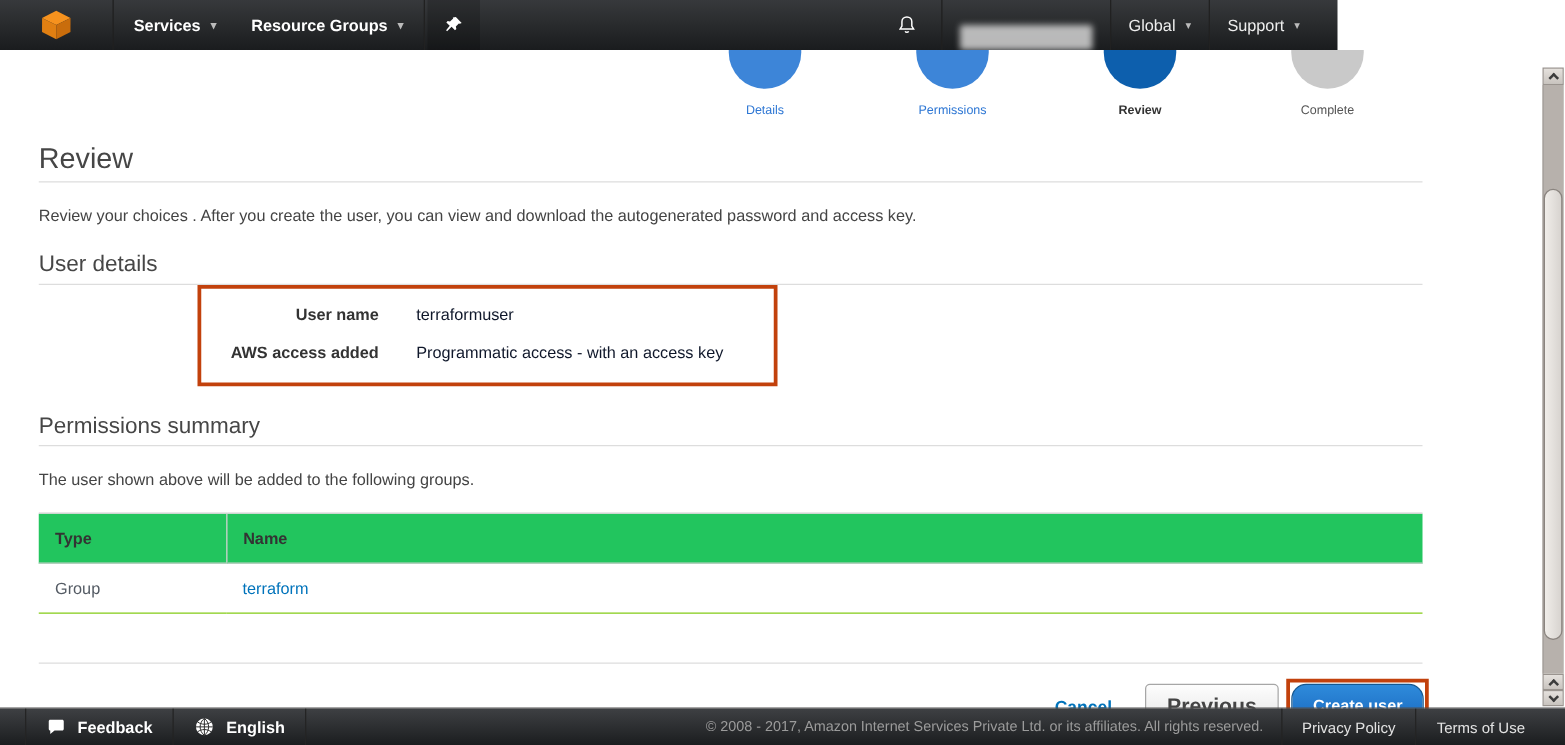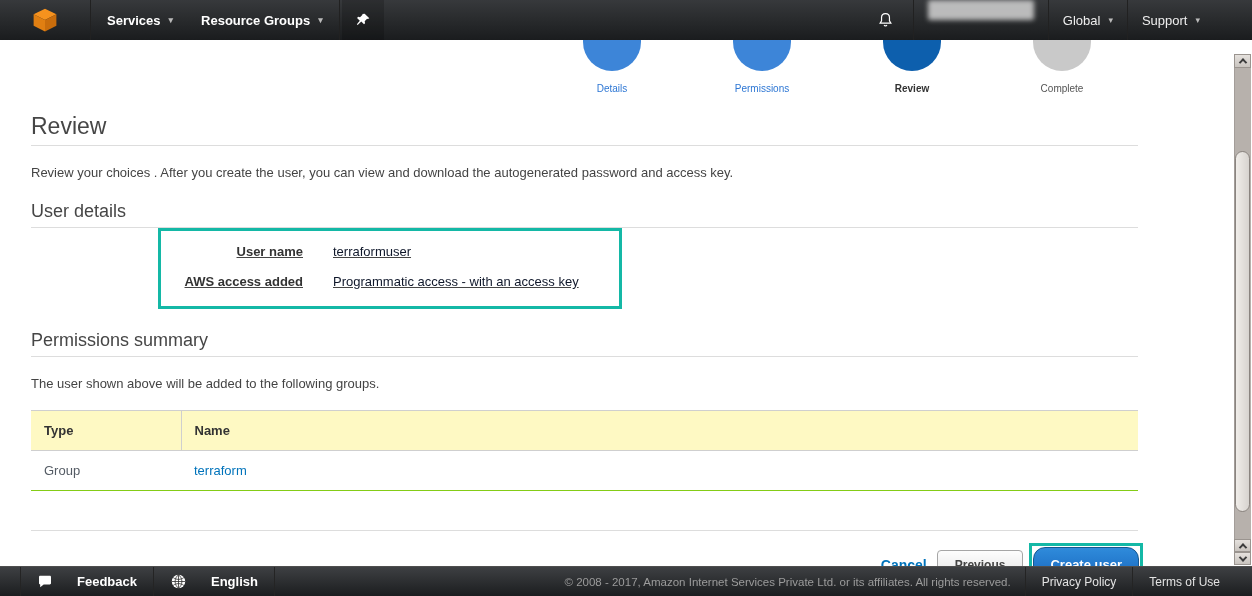--- a/index.html
+++ b/index.html
@@ -5,36 +5,36 @@
   * { margin:0; padding:0; box-sizing:border-box; }
   html,body { width:1252px; height:596px; }
   body {
     font-family:"Liberation Sans", sans-serif;
     background:#fff; color:#444;
     position:relative; overflow:hidden;
   }
 
   
   .topnav {
-    position:absolute; top:0; left:0; width:1252px; height:40px;
+    position:absolute; top:0; left:0; width:1070px; height:40px;
     background:linear-gradient(180deg,#37393c 0%,#2a2c2e 45%,#1a1c1e 100%);
     display:flex; align-items:center;
   }
   .aws-logo { margin-left:32px; width:26px; height:26px; cursor:pointer; }
   .nav-sep { width:1px; height:40px; background:#111; border-right:1px solid rgba(255,255,255,0.07); margin:0 2px; }
   .nav-item {
     color:#fff; font-size:13px; font-weight:bold;
     padding:0 14px; height:40px; display:flex; align-items:center; gap:8px; cursor:pointer;
     white-space:nowrap;
   }
   .nav-item.thin { font-weight:normal; color:#eee; padding:0 12px; }
   .caret { font-size:9px; color:#bbb; }
   .nav-logo-gap { width:30px; }
   .pin-item { padding:0 13px; background:rgba(0,0,0,0.18); height:40px; display:flex; align-items:center; cursor:pointer;}
-  .nav-right { margin-left:auto; display:flex; align-items:flex-start; height:40px; padding-right:40px; }
+  .nav-right { margin-left:auto; display:flex; align-items:flex-end; height:40px; padding-right:18px; }
   .bell { padding:0 16px; display:flex; align-items:center; height:40px; cursor:pointer; }
   .blur-name {
     width:106px; height:20px; margin:0 12px; border-radius:2px;
     background:#d4d4d4; filter:blur(2.5px); opacity:0.85; cursor:pointer;
   }
 
   
   .content {
     position:absolute; top:40px; left:0; width:1252px; height:526px;
     background:#fff; padding:0 114px 0 31px;
@@ -48,42 +48,42 @@
   .step-label { margin-top:12px; font-size:10px; }
   .step-label.done { color:#2e77d4; }
   .step-label.current { color:#333; font-weight:bold; }
   .step-label.upcoming { color:#545454; }
 
   h1 { font-size:23px; font-weight:normal; color:#464646; margin-top:19px; }
   hr { border:none; border-top:1px solid #ddd; margin-top:5px; }
   .desc { font-size:13px; color:#444; margin-top:19px; }
   h2 { font-size:18px; font-weight:normal; color:#464646; margin-top:21px; }
 
-  .red-box { border:3px solid #14b8a6;text-decoration:underline; }
+  .red-box { border:3px solid #c2410c; }
   .user-box { margin-left:127px; margin-top:0; width:464px; height:81px; padding-top:13px; }
   .kv-row { display:flex; font-size:13px; margin-bottom:15px; }
   .kv-label { width:142px; text-align:right; font-weight:bold; color:#333; }
   .kv-value { margin-left:30px; color:#0f172a; }
 
   table { width:1107px; border-collapse:collapse; margin-top:19px; font-size:13px; }
-  thead tr { background:#fef9c3; }
+  thead tr { background:#22c55e; }
   th {
     text-align:left; font-weight:bold; color:#333; padding:12px 13px;
     border-top:1px solid #cfcfcf; border-bottom:1px solid #cfcfcf;
   }
   th:first-child { width:150px; }
   th + th { border-left:1px solid #cfcfcf; }
   td { padding:12px 13px; color:#545b64; border-bottom:1px solid #84cc16; }
   a.tbl-link { color:#0073bb; text-decoration:none; cursor:pointer; }
 
   .hr-bottom { margin-top:39px; }
   .actions { margin-top:12px; display:flex; justify-content:flex-end; align-items:center; }
-  .cancel { color:#0073bb; font-size:14px; font-weight:bold; cursor:pointer; margin-right:10px; text-decoration:none; }
+  .cancel { color:#0073bb; font-size:14px; font-weight:bold; cursor:pointer; margin-right:26px; text-decoration:none; }
   .btn-previous {
-    font-family:inherit; font-size:12px; font-weight:bold; color:#444;
+    font-family:inherit; font-size:17px; font-weight:bold; color:#444;
     background:linear-gradient(180deg,#fdfdfd,#e3e3e3);
     border:1px solid #a6a6a6; border-radius:4px;
     padding:7px 17px; cursor:pointer; margin-right:6px;
   }
   .btn-wrap { margin-right:-5px; padding:1px; }
   .btn-create {
     font-family:inherit; font-size:13px; font-weight:bold; color:#fff;
     background:linear-gradient(180deg,#2f8bdb,#1766bd);
     border:1px solid #15578f; border-radius:12px;
     padding:9px 16px; cursor:pointer;
@@ -109,21 +109,21 @@
   
   .bottombar {
     position:absolute; bottom:0; left:0; width:1252px; height:30px;
     background:linear-gradient(180deg,#3e4043 0%,#1b1d1f 100%);
     border-top:1px solid #4e4e4e;
     display:flex; align-items:center; font-size:13px;
   }
   .f-sep { width:1px; height:30px; background:#121212; border-right:1px solid rgba(255,255,255,0.08); }
   .f-item {
     color:#fff; font-weight:bold; height:30px; display:flex; align-items:center;
-    gap:24px; padding:0 16px; cursor:pointer; white-space:nowrap;
+    gap:9px; padding:0 16px; cursor:pointer; white-space:nowrap;
   }
   .f-left { display:flex; align-items:center; height:30px; margin-left:20px; }
   .f-right { margin-left:auto; display:flex; align-items:center; height:48px; padding-right:16px; }
   .copyright { color:#9b9b9b; font-size:11.5px; padding:0 14px; white-space:nowrap; }
   .f-link { color:#e3e3e3; font-size:12px; font-weight:normal; }
 </style>
 </head>
 <body>
 
 <div class="topnav">

